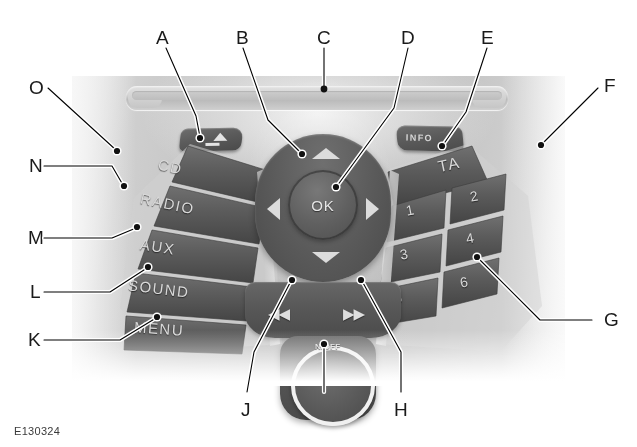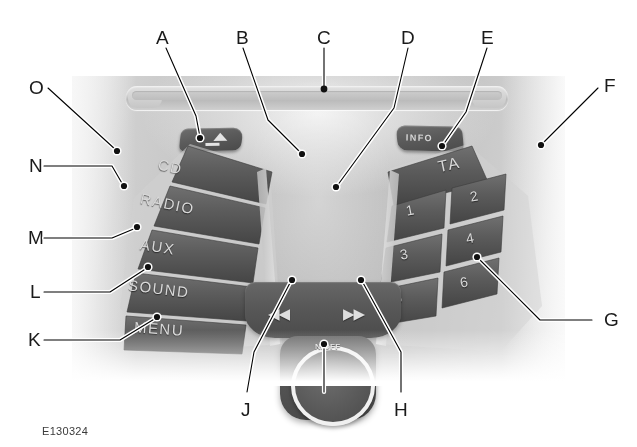--- a/index.html
+++ b/index.html
@@ -206,21 +206,21 @@
     position:absolute;left:44px;top:222px;width:76px;height:72px;
     border-radius:50%;
     border:4px solid #f0f0f0;
     box-shadow:0 2px 4px rgba(0,0,0,.35);
     background:radial-gradient(circle at 42% 34%, #6e6e6e 0%, #5a5a5a 55%, #4a4a4a 100%);
   }
 
   
   #figid{
     position:absolute;left:14px;top:425px;
-    font-size:11px;color:#3a3a3a;letter-spacing:.3px;margin-left:28px;
+    font-size:11px;color:#3a3a3a;letter-spacing:.3px;
   }
 </style>
 </head>
 <body>
 
 <div id="stage">
 
   <div id="faceplate">
     <div class="fp-bg"></div>
     <div class="fp-shadeL"></div>
@@ -323,20 +323,29 @@
       <div style="position:absolute;left:30px;top:8px;width:100px;height:40px;"></div>
       <div style="position:absolute;left:27px;top:52px;width:60px;height:40px;"></div>
       <div style="position:absolute;left:90px;top:38px;width:58px;height:44px;"></div>
       <div style="position:absolute;left:21px;top:96px;width:62px;height:42px;"></div>
       <div style="position:absolute;left:86px;top:80px;width:58px;height:44px;"></div>
       <div style="position:absolute;left:16px;top:140px;width:62px;height:42px;"></div>
       <div style="position:absolute;left:82px;top:122px;width:58px;height:44px;"></div>
     </div>
 
     <div id="center">
+      <div id="dpad">
+        <div class="arrow arr-up"></div>
+        <div class="arrow arr-dn"></div>
+        <div class="arrow arr-lf"></div>
+        <div class="arrow arr-rt"></div>
+        <div id="okring">
+          <div class="ok">OK</div>
+        </div>
+      </div>
 
       <div id="seekbar">
         <div class="seekglyph seek-prev">◀◀</div>
         <div class="seekglyph seek-next">▶▶</div>
       </div>
 
       <div id="knobwell"></div>
       <div id="onofflbl">N/OFF</div>
       <div id="knobring"></div>
     </div>

